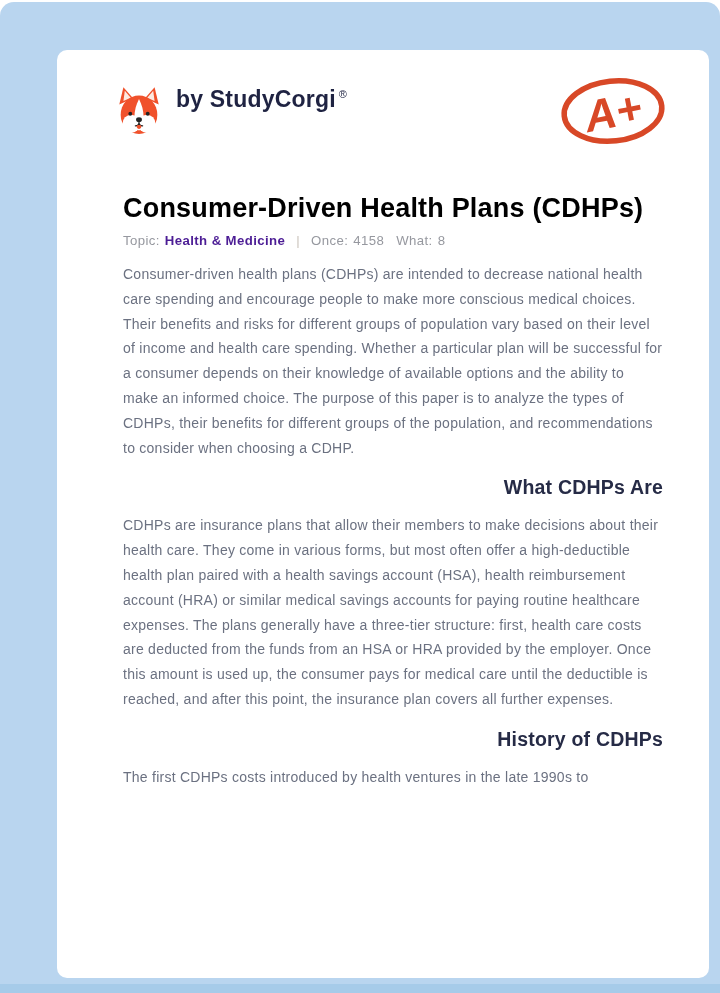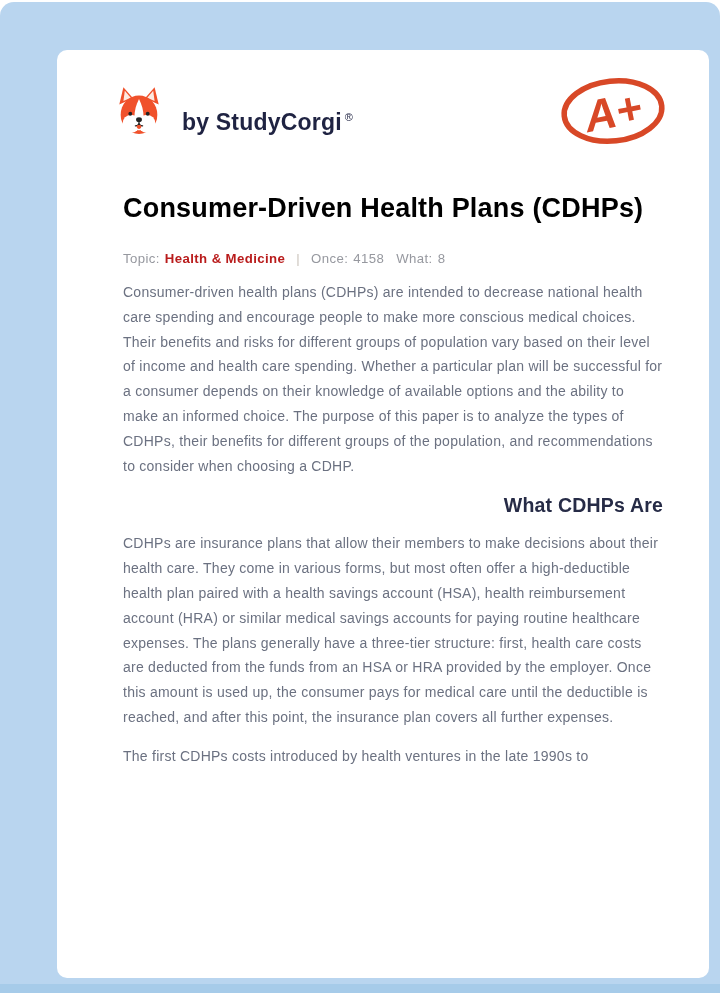--- a/index.html
+++ b/index.html
@@ -26,44 +26,44 @@
     position: absolute; left: 57px; top: 50px;
     width: 652px; height: 928px;
     background: #ffffff;
     border-radius: 10px;
     overflow: hidden;
   }
   .header {
     display: flex; align-items: center; justify-content: space-between;
     padding: 24px 42px 0 60px;
   }
-  .brand { display: flex; align-items: flex-end; gap: 21px; cursor: pointer; }
+  .brand { display: flex; align-items: flex-start; gap: 15px; cursor: pointer; }
   .corgi-svg { width: 44px; height: 50px; display: block; }
   .brand-text {
     font-size: 23px; font-weight: bold; color: #1f2342;
     letter-spacing: 0.2px; white-space: nowrap;
   }
   .brand-text sup { font-size: 11px; font-weight: normal; margin-left: 3px; vertical-align: 9px; }
   .badge-svg { width: 108px; height: 74px; display: block; }
   .content { padding: 0 46px 0 66px; }
   h1.title {
     margin: 38px 0 0 0;
     max-width: 522px;
     font-size: 27px; line-height: 45px;
     letter-spacing: 0.2px;
     color: #000000; font-weight: bold;
   }
   .meta {
     display: flex; align-items: center;
-    margin-top: 20px;
+    margin-top: 2px;
     font-size: 13.2px; letter-spacing: 0.4px;
     color: #96989f;
   }
   .meta .lbl { color: #96989f; }
-  .meta .strong { color: #b91c1c; font-weight: bold; margin-left: 5px; }
+  .meta .strong { color: #4c1d95; font-weight: bold; margin-left: 5px; }
   .meta .sep { color: #ccc5bd; margin: 0 11px; }
   .meta .val { margin-left: 5px; }
   .meta .grp { margin-left: 12px; }
   h2.section-heading {
     margin: 24px 0 0 0;
     font-size: 19.5px; letter-spacing: 0.2px;
     color: #262b46; font-weight: bold;
   }
   .section-2 h2.section-heading, .section-3 h2.section-heading { margin-top: 16px; text-align: right; }
   p.section-body {
@@ -124,17 +124,18 @@
     <section class="section-1">
       <p class="section-body">Consumer-driven health plans (CDHPs) are intended to decrease national health care spending and encourage people to make more conscious medical choices. Their benefits and risks for different groups of population vary based on their level of income and health care spending. Whether a particular plan will be successful for a consumer depends on their knowledge of available options and the ability to make an informed choice. The purpose of this paper is to analyze the types of CDHPs, their benefits for different groups of the population, and recommendations to consider when choosing a CDHP.</p>
     </section>
 
     <section class="section-2">
       <h2 class="section-heading">What CDHPs Are</h2>
       <p class="section-body">CDHPs are insurance plans that allow their members to make decisions about their health care. They come in various forms, but most often offer a high-deductible health plan paired with a health savings account (HSA), health reimbursement account (HRA) or similar medical savings accounts for paying routine healthcare expenses. The plans generally have a three-tier structure: first, health care costs are deducted from the funds from an HSA or HRA provided by the employer. Once this amount is used up, the consumer pays for medical care until the deductible is reached, and after this point, the insurance plan covers all further expenses.</p>
     </section>
 
     <section class="section-3">
+      <h2 class="section-heading">History of CDHPs</h2>
       <p class="section-body">The first CDHPs costs introduced by health ventures in the late 1990s to</p>
     </section>
 
   </div>
 </div>
 
 </body></html>

